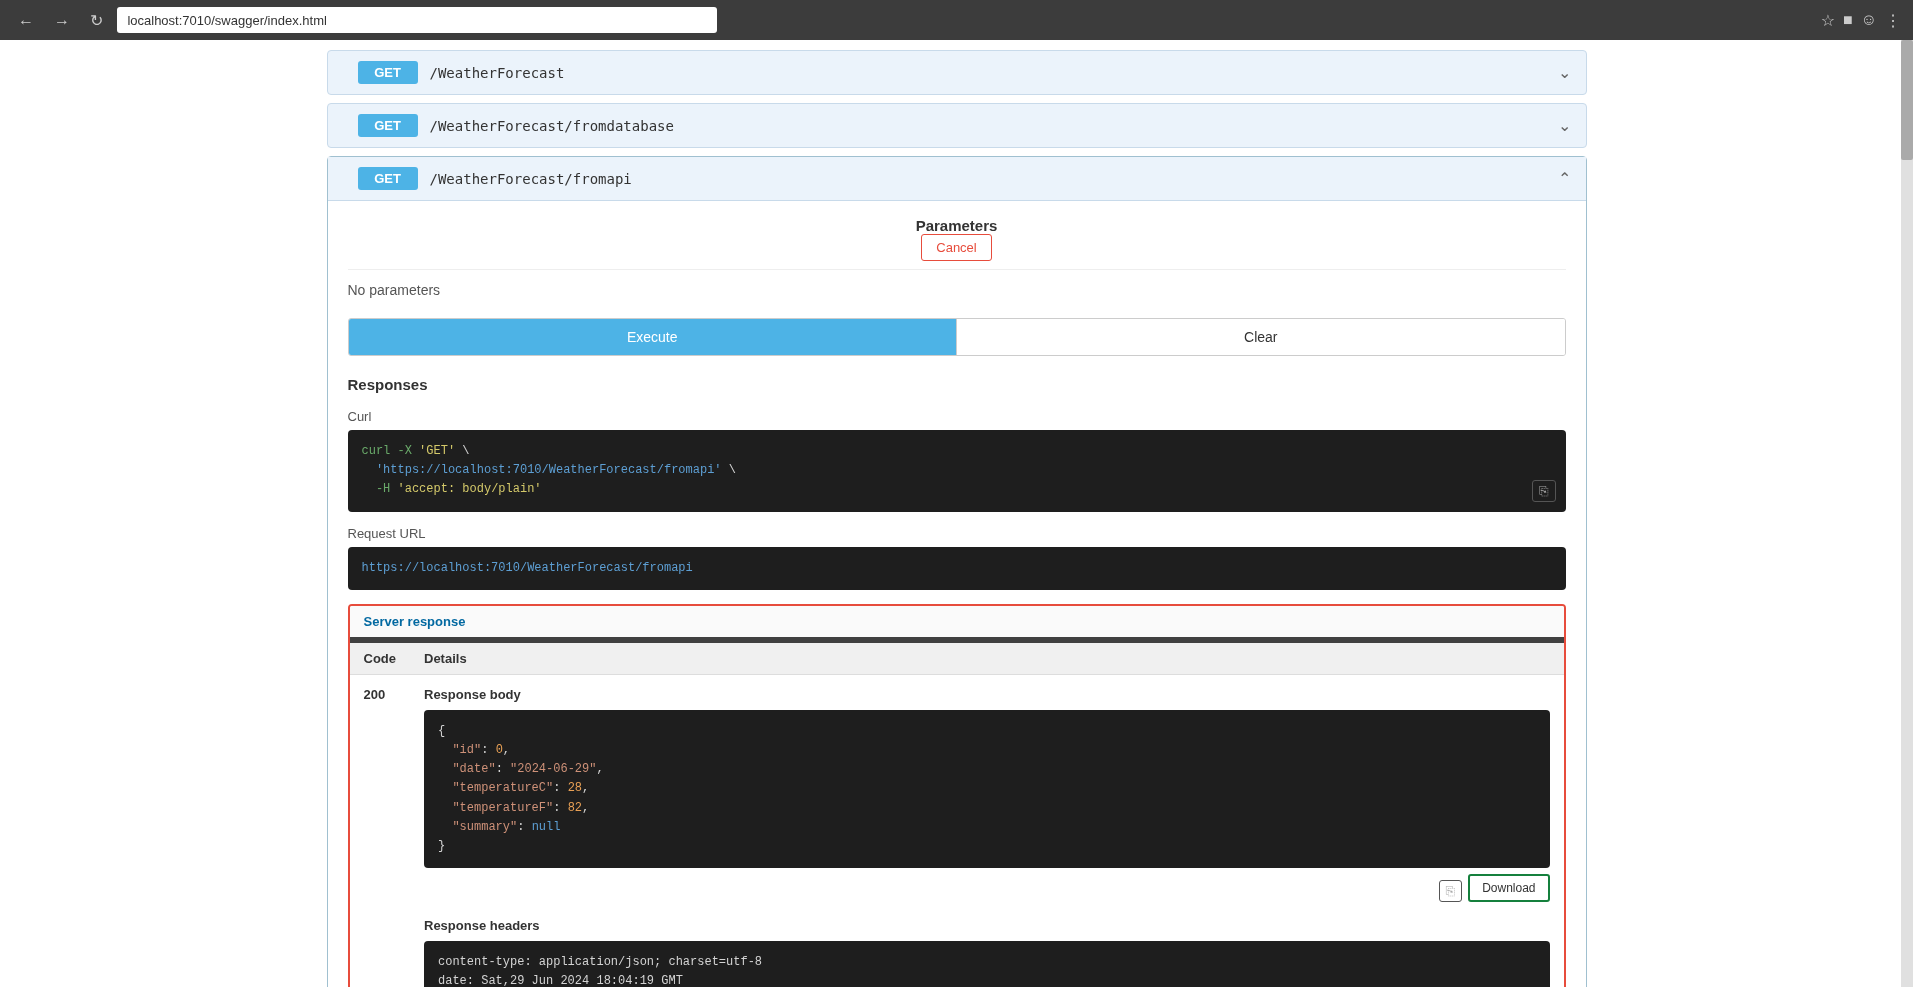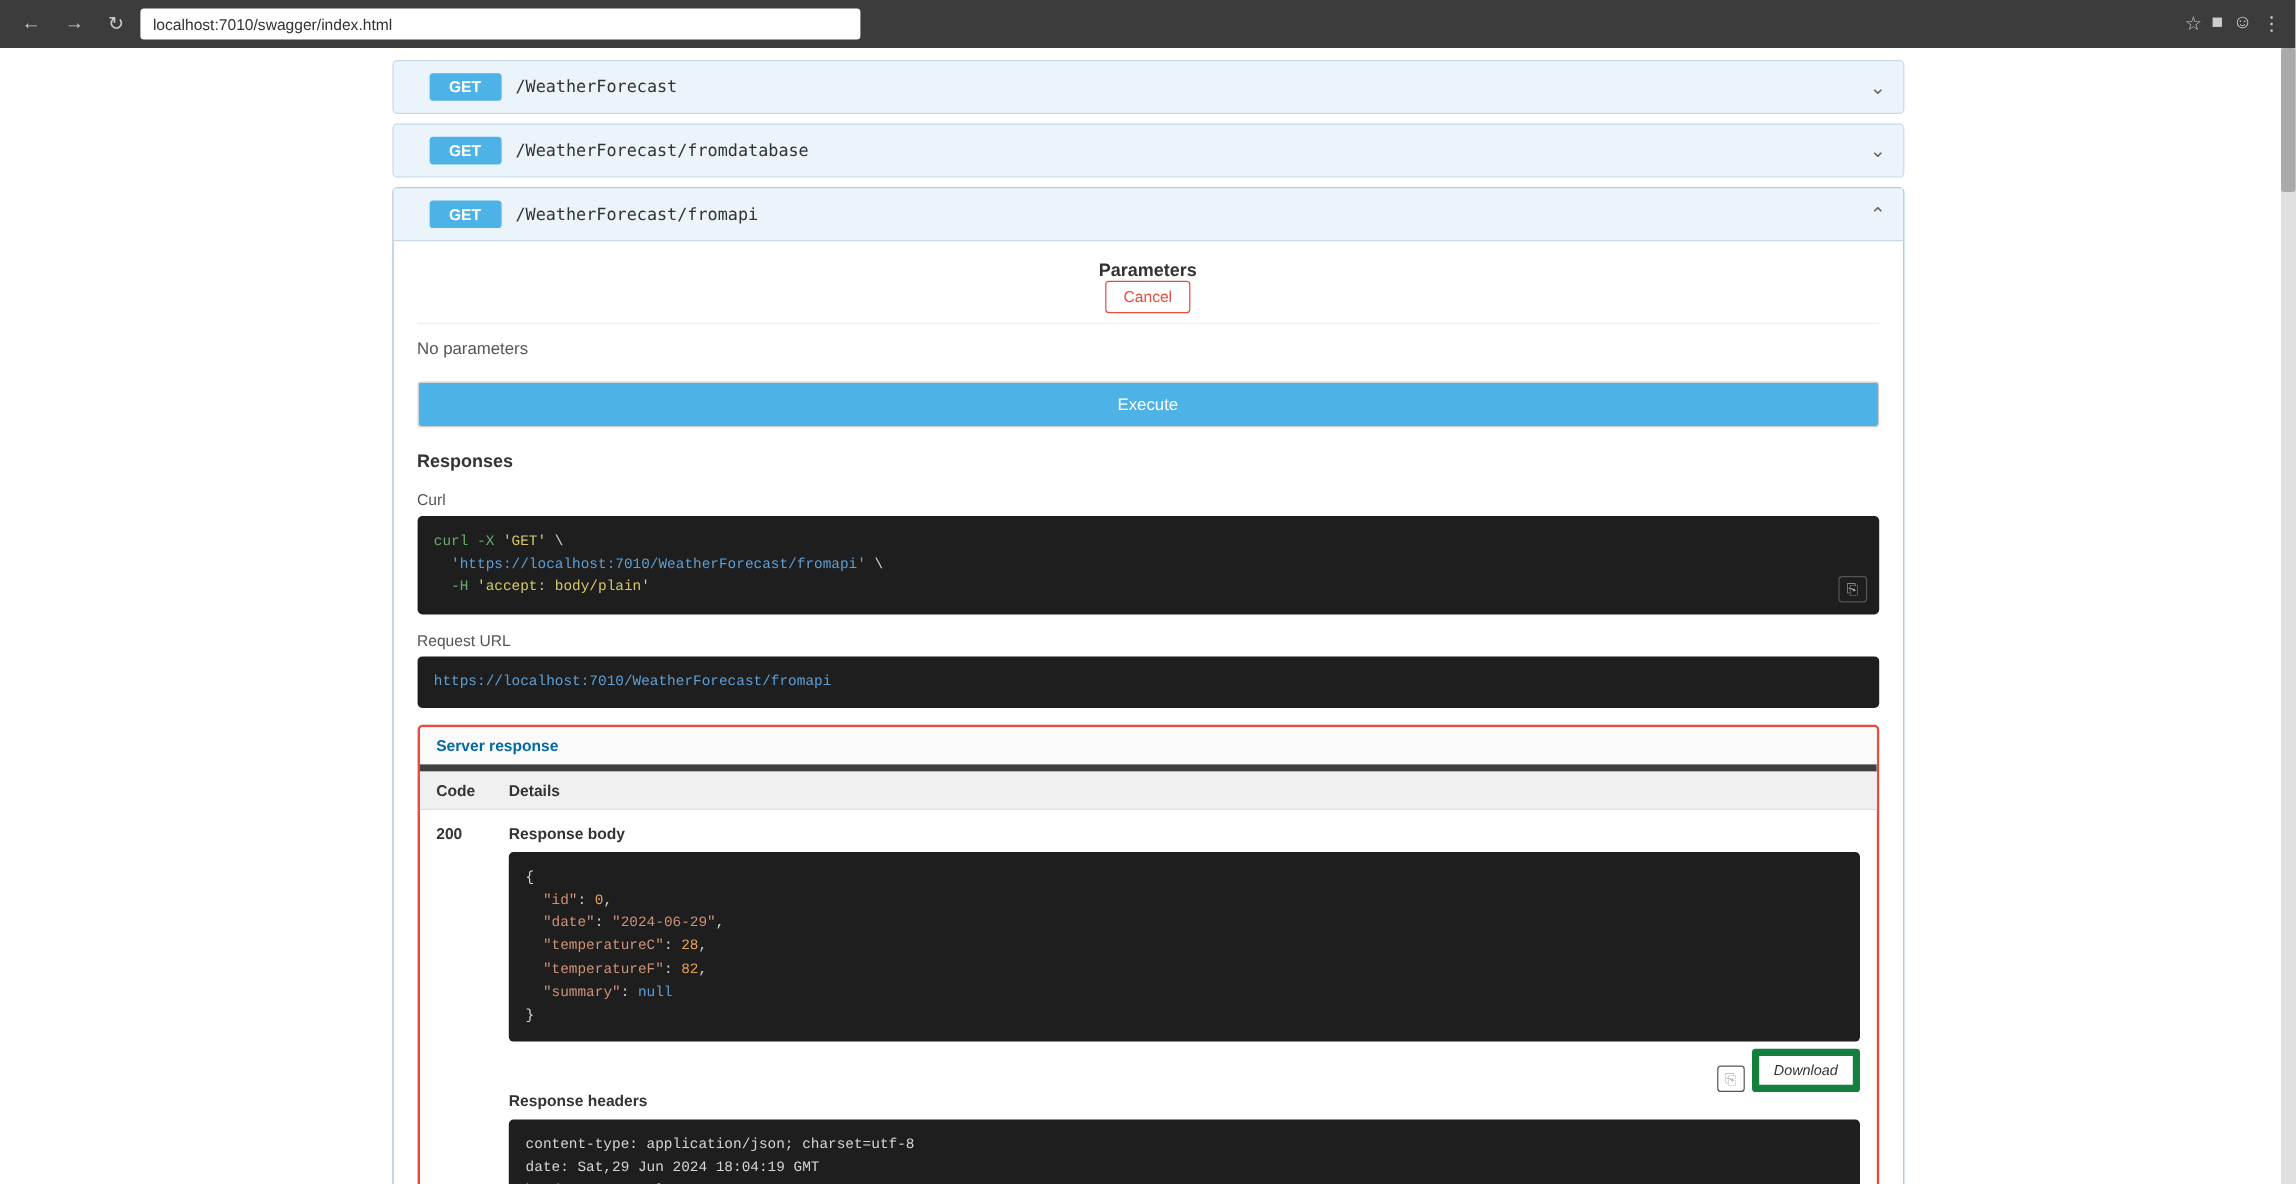--- a/index.html
+++ b/index.html
@@ -289,32 +289,32 @@
       font-size: 13px;
       font-weight: bold;
       color: #333;
       margin-bottom: 8px;
     }
 
     .response-headers-label {
       font-size: 13px;
       font-weight: bold;
       color: #333;
+      margin-top: 16px;
       margin-bottom: 8px;
     }
 
     .download-btn {
       background: white;
-      border: 6px solid #15803d;
+      border: 2px solid #15803d;
       color: #333;
       padding: 5px 12px;
       border-radius: 3px;
       cursor: pointer;
       font-size: 12px;
-      font-style: italic;
     }
 
     .response-body-actions {
       display: flex;
       align-items: flex-end;
       justify-content: flex-end;
       gap: 6px;
       margin-top: 6px;
     }
 
@@ -390,20 +390,21 @@
 
         <div class="section-title">
           <span>Parameters</span>
           <button class="cancel-btn">Cancel</button>
         </div>
 
         <div class="no-params">No parameters</div>
 
         <div class="action-buttons">
           <button class="execute-btn">Execute</button>
+          <button class="clear-btn">Clear</button>
         </div>
 
         <div class="responses-section">
           <div class="responses-title">Responses</div>
 
           <div class="curl-section">
             <div class="sub-label">Curl</div>
             <div class="code-block">
               <div><span class="green-text">curl -X <span class="yellow-text">'GET'</span></span> \</div>
               <div>&nbsp;&nbsp;<span class="blue-text">'https://localhost:7010/WeatherForecast/fromapi'</span> \</div>

